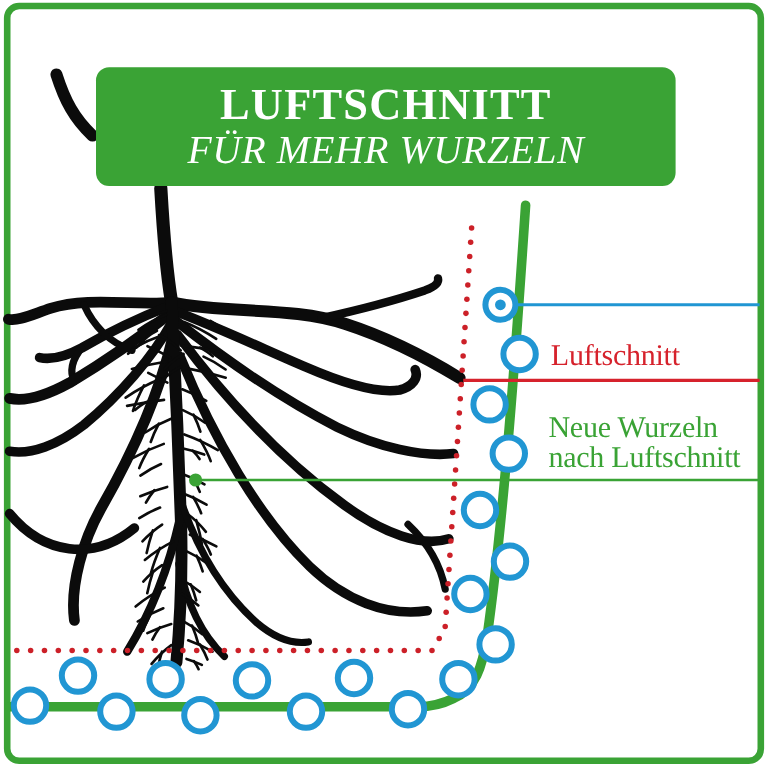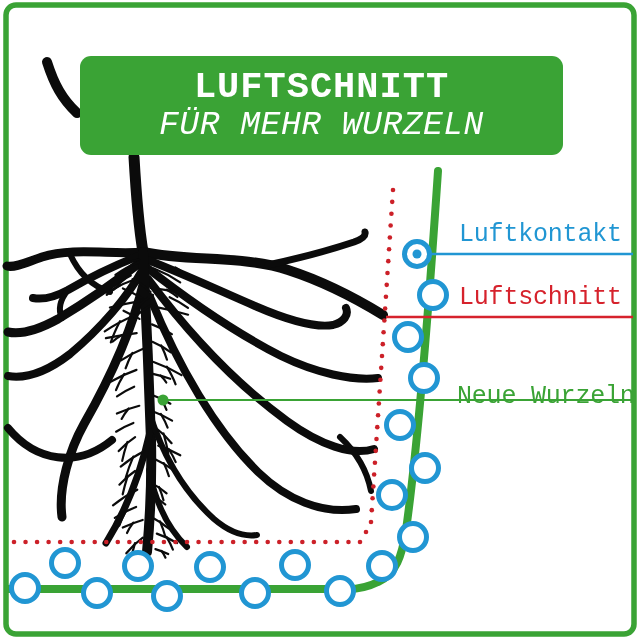--- a/index.html
+++ b/index.html
@@ -7,21 +7,21 @@
     --blue:#2196d3;
     --red:#d6222c;
     --red-dots:#cc2028;
     --root:#0b0b0b;
     --bg:#ffffff;
   }
   html,body{margin:0;padding:0;background:#fff;}
   .stage{
     position:relative;width:640px;height:637px;overflow:hidden;
     background:var(--bg);
-    font-family:Liberation Mono, monospace;
+    font-family:Liberation Serif, serif;
   }
   .stage svg{position:absolute;left:0;top:0;}
   
   .root-stroke{stroke:var(--root);fill:none;stroke-linecap:round;stroke-linejoin:round;}
   .hair{stroke:var(--root);fill:none;stroke-width:2.2;stroke-linecap:round;}
   .frame{stroke:var(--green);fill:none;stroke-width:5.5;}
   .wall{stroke:var(--green);fill:none;stroke-width:8;stroke-linecap:round;}
   .dot{fill:var(--red-dots);}
   .ind-blue{stroke:var(--blue);stroke-width:2.6;}
   .ind-red{stroke:var(--red);stroke-width:2.6;}
@@ -36,21 +36,21 @@
     background:var(--green);border-radius:11px;
     display:flex;flex-direction:column;align-items:center;justify-content:center;
     color:#fff;text-align:center;gap:1px;
   }
   .banner-title{font-size:37px;font-weight:bold;letter-spacing:1px;line-height:1.08;}
   .banner-subtitle{font-size:33px;font-style:italic;font-weight:normal;letter-spacing:.5px;line-height:1.05;text-align:center;}
   
   .label{position:absolute;font-size:25px;font-weight:normal;white-space:nowrap;letter-spacing:-0.2px;}
   .label-luftkontakt{left:459px;top:220px;color:var(--blue);}
   .label-luftschnitt{left:459px;top:283px;color:var(--red);}
-  .label-neue{left:457px;top:344px;color:var(--green);line-height:25px;margin-top:40px;}
+  .label-neue{left:457px;top:344px;color:var(--green);line-height:25px;}
 </style>
 </head>
 <body>
 
 <div class="stage">
 
   <svg width="640" height="640" viewBox="0 0 640 640">
 
     <rect class="frame" x="6" y="5" width="628" height="629" rx="10"></rect>
 
@@ -247,19 +247,19 @@
 
     <circle id="marker-ring" class="marker-ring" r="12.5" cx="417" cy="254"></circle>
     <circle id="marker-dot" class="marker-dot" r="4.5" cx="417" cy="254"></circle>
   </svg>
 
   <div class="banner">
     <div class="banner-title">LUFTSCHNITT</div>
     <div class="banner-subtitle">FÜR MEHR WURZELN</div>
   </div>
 
-  <div class="label label-luftkontakt">Luftkontakt</div>
   <div class="label label-luftschnitt">Luftschnitt</div>
   <div class="label label-neue">
     <div>Neue Wurzeln</div>
+    <div>nach Luftschnitt</div>
   </div>
 
 </div>
 
 </body></html>

